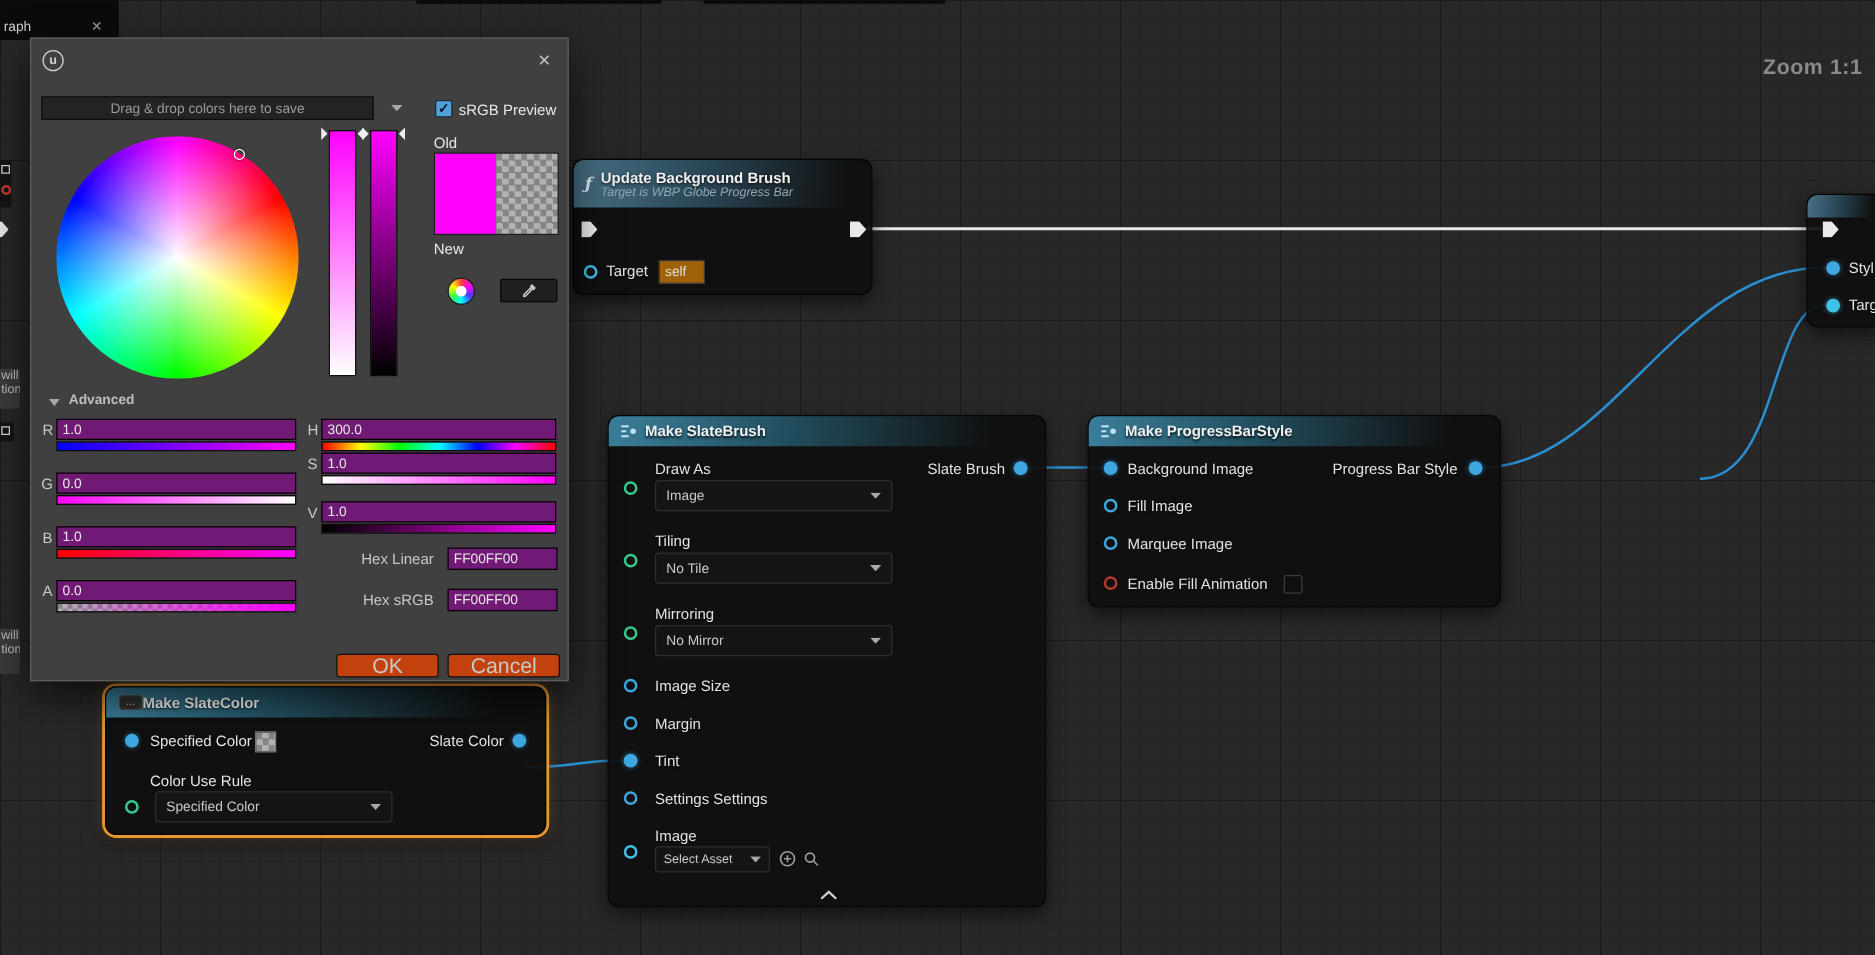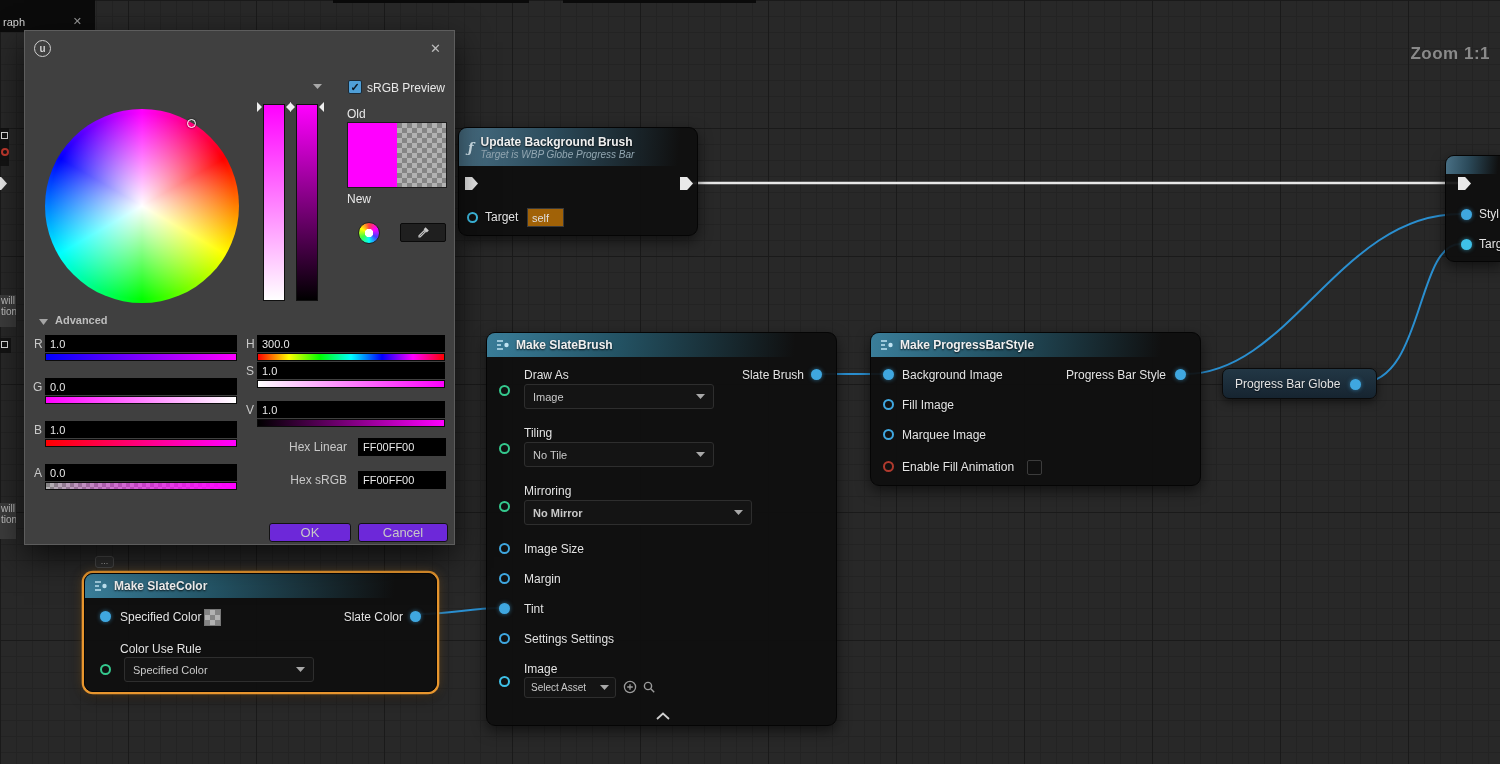--- a/index.html
+++ b/index.html
@@ -73,32 +73,32 @@
   .oldnew{position:absolute;left:322px;top:91px;width:100px;height:66px;border:1px solid #1c1c1c;}
   .half{position:absolute;top:0;bottom:0;width:50%;}
   .roundswatch{position:absolute;left:333px;top:191px;width:22px;height:22px;border-radius:50%;border:1px solid #222;
         background:radial-gradient(circle,#ffffff 0 4px,rgba(255,255,255,0) 4.5px),
                    conic-gradient(#ff4040,#ff00ff,#4040ff,#00ffff,#40ff40,#ffff00,#ff4040);}
   .dropperbtn{position:absolute;left:375px;top:192px;width:46px;height:19px;background:#1f1f1f;border:1px solid #0a0a0a;
         border-radius:2px;display:flex;align-items:center;justify-content:center;}
   .advtri{position:absolute;left:14px;top:288px;width:9px;height:6px;background:#a5a5a5;clip-path:polygon(0 0,100% 0,50% 100%);}
   .advlbl{position:absolute;left:30px;top:283px;font-size:11px;font-weight:bold;color:#bdbdbd;}
   .ch-label{position:absolute;color:#c8c8c8;font-size:12px;}
-  .tinput{position:absolute;background:#000000;border:1px solid #000;color:#e8e8e8;font-size:11px;padding:0 4px;
+  .tinput{position:absolute;background:#701a75;border:1px solid #000;color:#e8e8e8;font-size:11px;padding:0 4px;
           font-family:"Liberation Sans",sans-serif;outline:none;}
   .slider{position:absolute;height:8px;border:1px solid #0b0b0b;}
   .sl-r{background:linear-gradient(to right,#0000ff,var(--picked,#ff00ff));}
   .sl-g{background:linear-gradient(to right,var(--picked,#ff00ff),#ffffff);}
   .sl-b{background:linear-gradient(to right,#ff0000,var(--picked,#ff00ff));}
   .sl-a{background-image:linear-gradient(to right,rgba(255,0,255,0),var(--picked,#ff00ff)),
         repeating-conic-gradient(#b2b2b2 0% 25%,#858585 0% 50%);background-size:auto,8px 8px;}
   .sl-h{background:linear-gradient(to right,#ff0000,#ffff00,#00ff00,#00ffff,#0000ff,#ff00ff,#ff0000);}
   .sl-s{background:linear-gradient(to right,#ffffff,var(--picked,#ff00ff));}
   .sl-v{background:linear-gradient(to right,#000000,var(--picked,#ff00ff));}
-  .btn{position:absolute;background:#6d28d9;border:1px solid #121212;border-radius:3px;color:#c8c8c8;font-size:13px;
+  .btn{position:absolute;background:#c2410c;border:1px solid #121212;border-radius:3px;color:#c8c8c8;font-size:17px;
        display:flex;align-items:center;justify-content:center;}
 
   
   .tabwell{position:absolute;left:0;top:0;width:95px;height:32px;background:#0b0b0b;z-index:5;}
   .tab-label{position:absolute;left:3px;top:16px;font-size:11px;color:#d2d2d2;}
   .tab-close{position:absolute;right:13px;top:15px;font-size:11px;color:#9a9a9a;}
   .zoomlbl{position:absolute;left:1346px;top:44px;width:144px;text-align:right;font-size:17px;font-weight:bold;
            color:#8a8a8a;z-index:0;letter-spacing:.5px;}
   .topsliver{position:absolute;top:0;height:3px;background:#0a0a0a;}
   .frag{position:absolute;z-index:2;}
@@ -181,21 +181,21 @@
 
     <div class="plabel" style="left:37px;top:93px;">Tiling</div>
     <div class="pin enum" style="left:12px;top:110px;"></div>
     <div class="dd" style="left:37px;top:109px;width:190px;">
       <span>No Tile</span>
       <span class="chev"></span>
     </div>
 
     <div class="plabel" style="left:37px;top:151px;">Mirroring</div>
     <div class="pin enum" style="left:12px;top:168px;"></div>
-    <div class="dd" style="left:37px;top:167px;width:228px;font-weight:bold;">
+    <div class="dd" style="left:37px;top:167px;width:190px;">
       <span>No Mirror</span>
       <span class="chev"></span>
     </div>
 
     <div class="pin hollow" style="left:12px;top:210px;"></div>
     <div class="plabel" style="left:37px;top:209px;">Image Size</div>
 
     <div class="pin hollow" style="left:12px;top:240px;"></div>
     <div class="plabel" style="left:37px;top:239px;">Margin</div>
 
@@ -243,36 +243,32 @@
     <div class="plabel" style="left:31px;top:65px;">Fill Image</div>
 
     <div class="pin hollow" style="left:12px;top:96px;"></div>
     <div class="plabel" style="left:31px;top:95px;">Marquee Image</div>
 
     <div class="pin bool" style="left:12px;top:128px;"></div>
     <div class="plabel" style="left:31px;top:127px;">Enable Fill Animation</div>
     <div class="ncheckbox" style="left:156px;top:127px;"></div>
   </div>
 
-  <div class="varnode" style="left:1222px;top:368px;width:155px;height:31px;">
-    <div class="plabel" style="left:12px;top:8px;">Progress Bar Globe</div>
-    <div class="pin solid" style="left:127px;top:10px;"></div>
-  </div>
 
   <div class="node" style="left:1445px;top:155px;width:58px;height:107px;border-radius:9px 0 0 9px;">
     <div class="hdr fn" style="height:18px;border-radius:8px 0 0 0;"></div>
     <div class="pinexec" style="left:12px;top:21px;"></div>
     <div class="pin solid" style="left:15px;top:53px;"></div>
     <div class="plabel" style="left:33px;top:51px;">Styl</div>
     <div class="pin objsolid" style="left:15px;top:83px;"></div>
     <div class="plabel" style="left:33px;top:81px;">Targ</div>
   </div>
 
   <div class="bubble">...</div>
-  <div class="node selected" style="left:84px;top:573px;width:353px;height:119px;">
+  <div class="node selected" style="left:84px;top:549px;width:353px;height:119px;">
     <div class="hdr">
       <svg width="13" height="12" viewBox="0 0 13 12">
           <path d="M1 2h6M1 6h4M1 10h6" stroke="#bfe3f2" stroke-width="1.6"></path>
           <circle cx="10.5" cy="6" r="2.2" fill="#bfe3f2"></circle>
         </svg>
       <span class="ntitle">Make SlateColor</span>
     </div>
     <div class="pin solid" style="left:15px;top:37px;"></div>
     <div class="plabel" style="left:35px;top:36px;">Specified Color</div>
     <div class="checker" style="position:absolute;left:119px;top:35px;width:17px;height:17px;border:1px solid #777;"></div>
@@ -284,20 +280,21 @@
     <div class="dd" style="left:39px;top:83px;width:190px;">
       <span>Specified Color</span>
       <span class="chev"></span>
     </div>
   </div>
 
   <div class="dialog">
     <div class="uelogo">u</div>
     <div class="dlg-close">✕</div>
 
+    <div class="combo">Drag &amp; drop colors here to save</div>
     <span class="chev combo-chev"></span>
 
     <div class="cbx">✓</div>
     <div class="small-lbl" style="left:342px;top:50px;color:#e8e8e8;">sRGB Preview</div>
 
     <div class="wheel">
       <div class="wheel-sel"></div>
     </div>
 
     <div class="vbar" style="left:238px;background:linear-gradient(to bottom,var(--picked,#ff00ff),#ffffff);">

